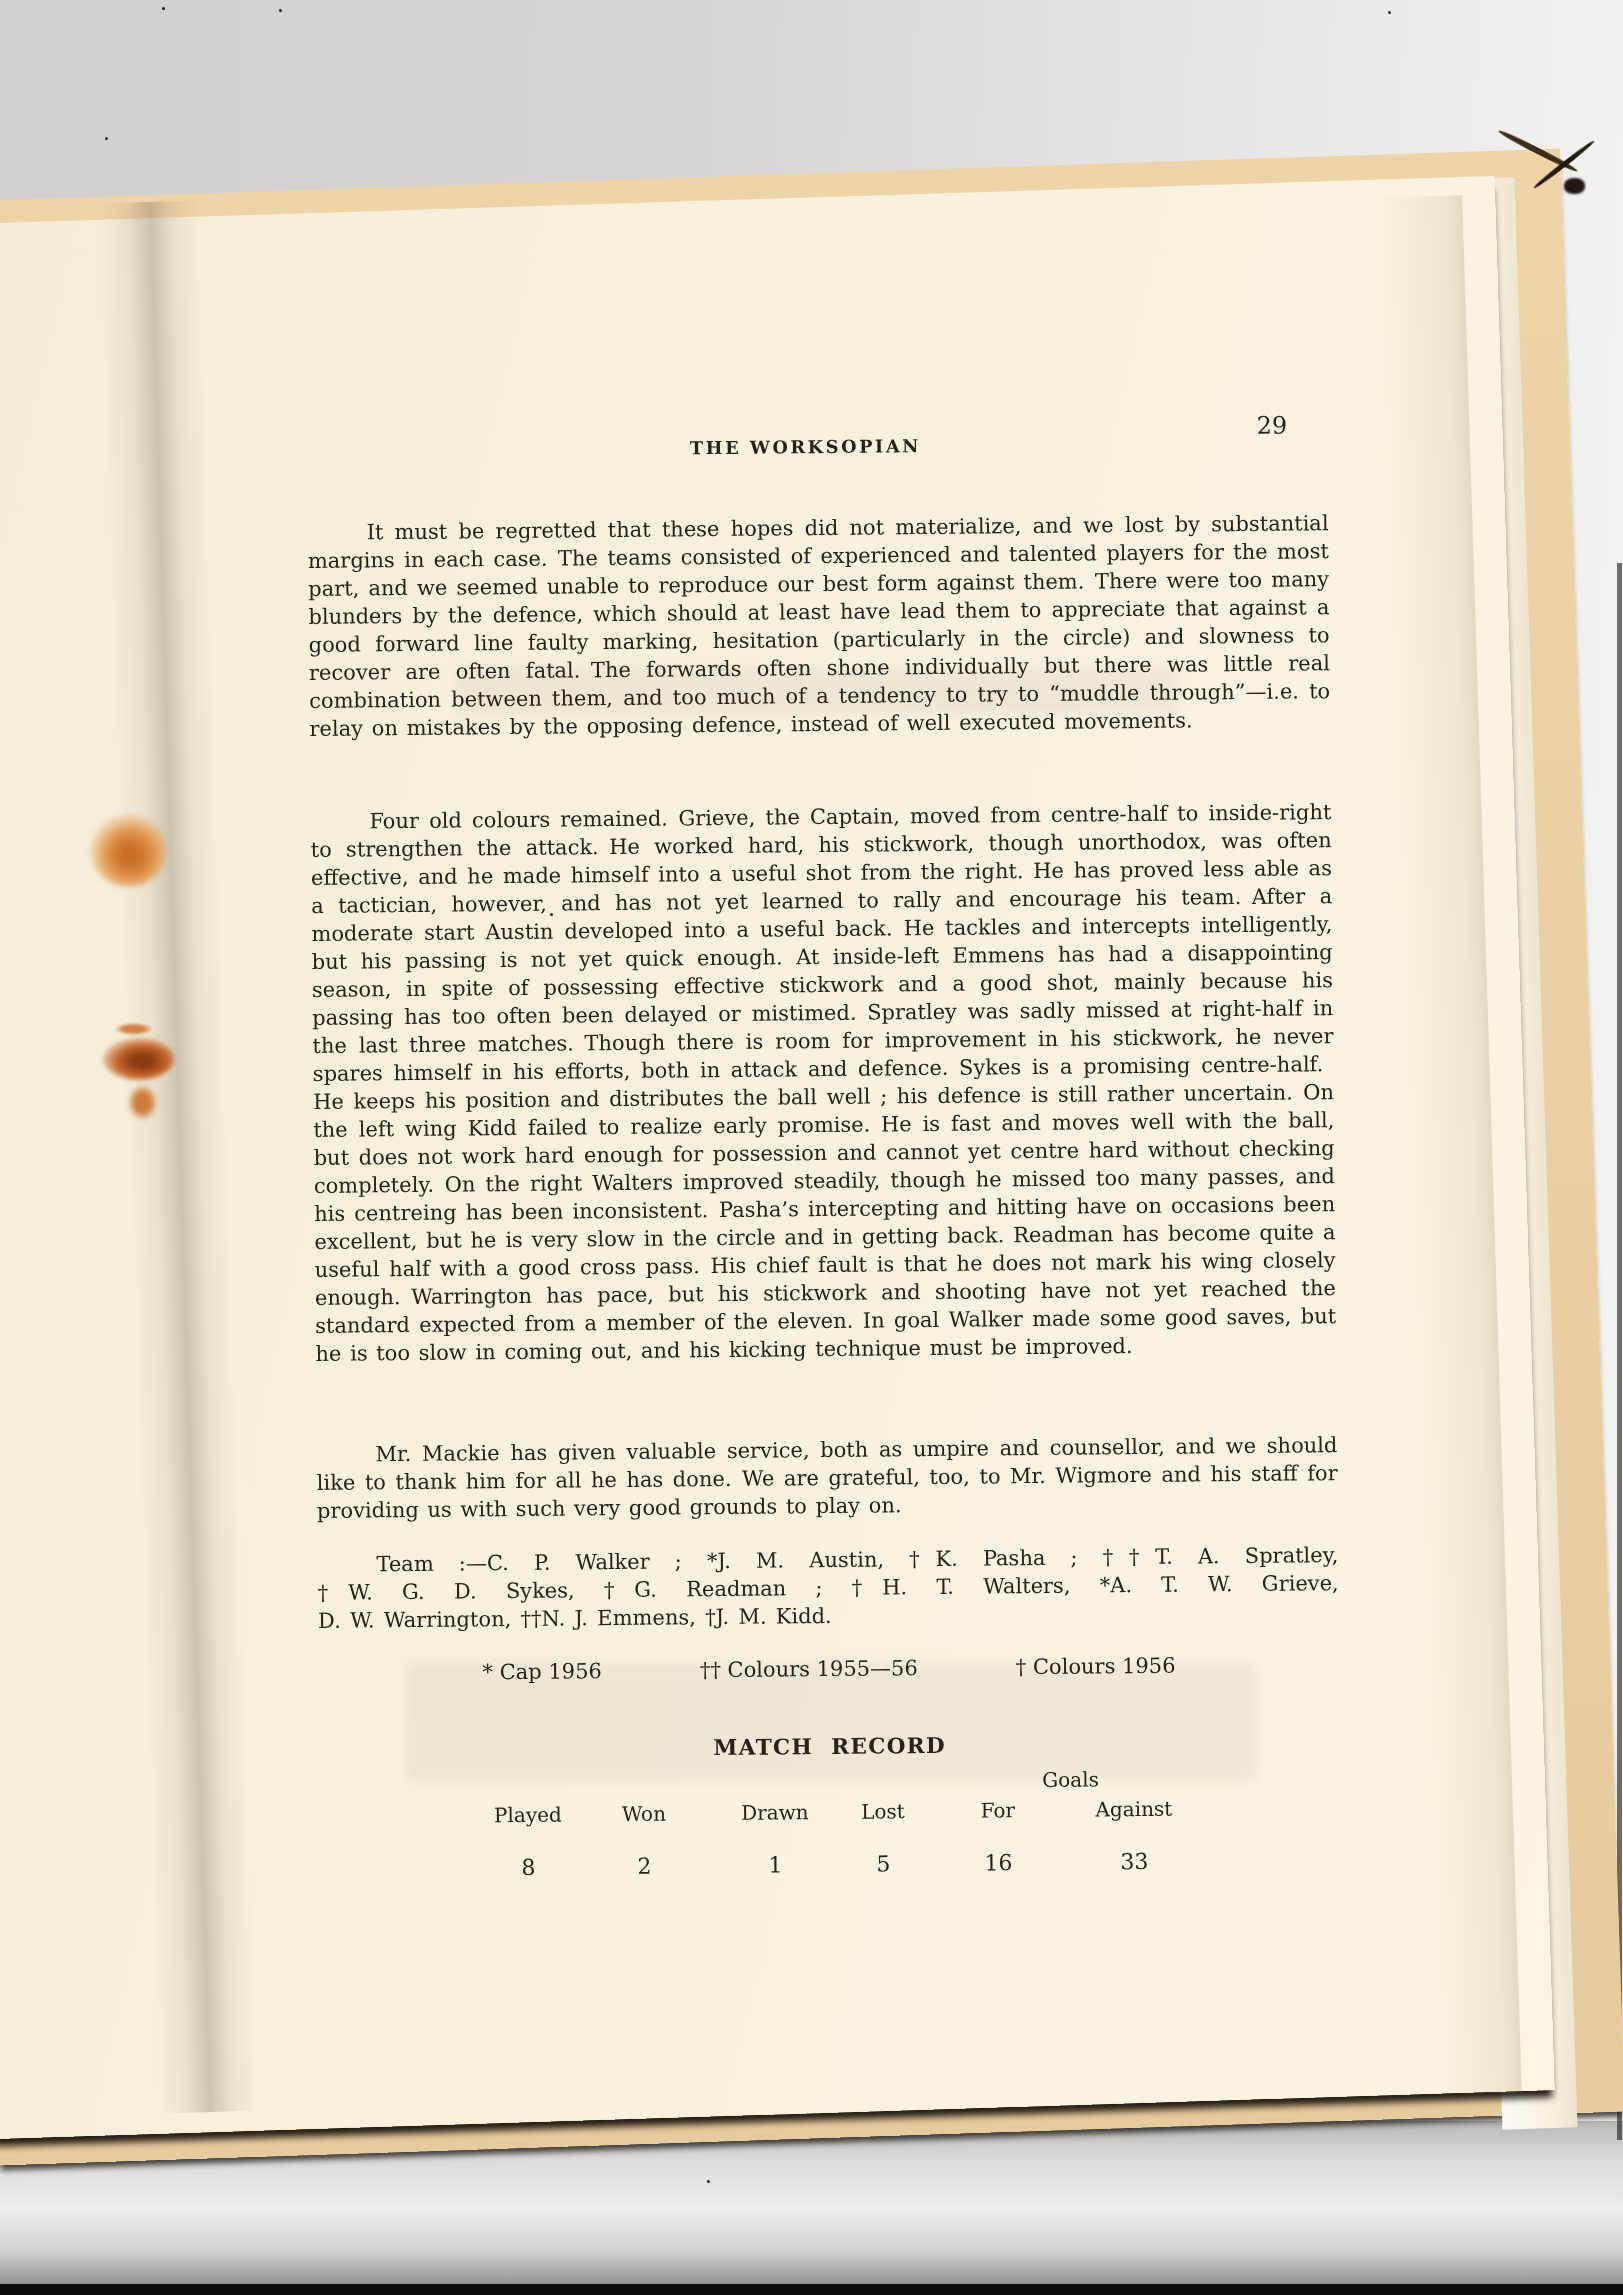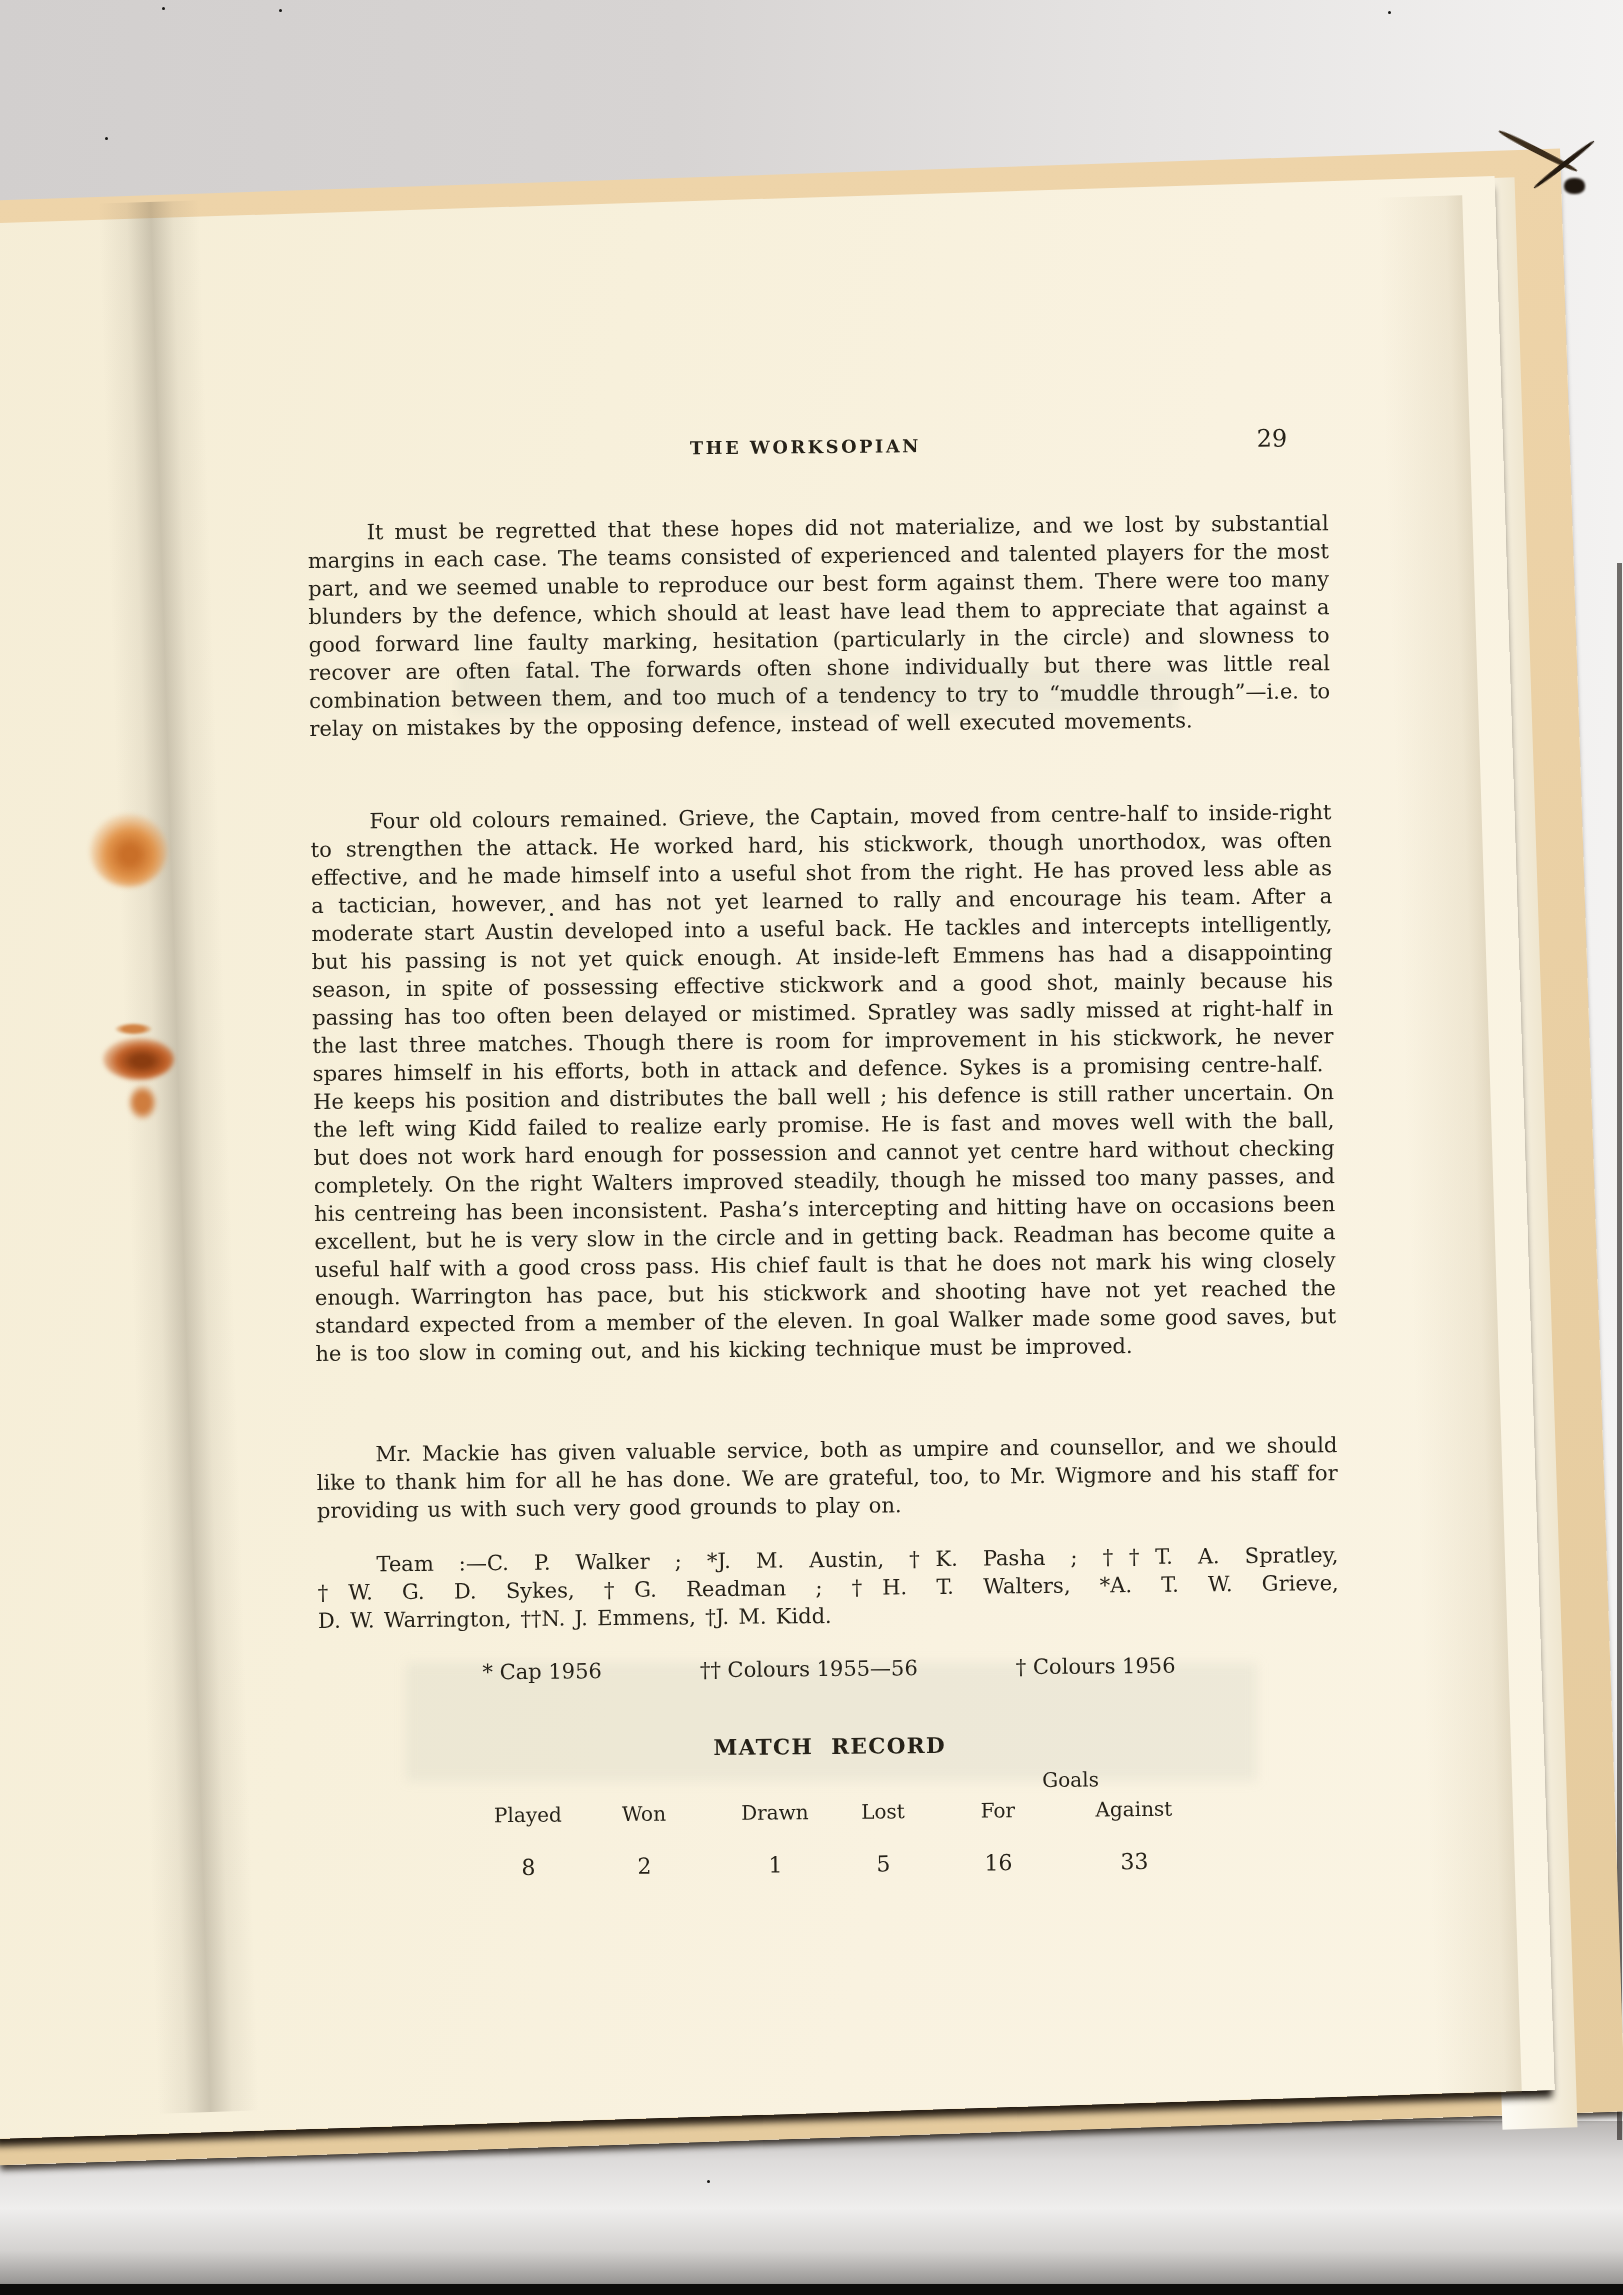--- a/index.html
+++ b/index.html
@@ -50,21 +50,21 @@
   .speck{width:3.3px;height:3.3px;border-radius:50%;background:#171614;}
   
   .ghost{background:rgba(170,180,165,.14);filter:blur(5.9px);}
   .ghost1{left:458px;top:668px;width:720px;height:46px;}
   .ghost2{left:406px;top:1663px;width:851px;height:118px;}
   
   .content{left:314px;top:412px;width:1021px;height:1571px;transform:rotate(-0.55deg);color:#262219;}
   .content > *{position:absolute;}
   .running-head{top:23.6px;left:0;width:1021px;text-align:center;font-weight:bold;
     font-size:17.7px;letter-spacing:2.6px;margin-left:-11.8px;}
-  .page-number{top:17px;left:950px;font-size:24px;}
+  .page-number{top:4px;left:950px;font-size:24px;}
   .para{margin:0;width:1021px;font-size:21px;line-height:28px;text-align:justify;
     text-indent:59px;word-spacing:2px;}
   .p1{top:102px;}
   .p2{top:391px;}
   .p3{top:1024px;}
   .team{top:1134px;width:1021px;font-size:21px;line-height:28px;word-spacing:2.6px;}
   .team-line{text-align:justify;text-align-last:justify;}
   .team-line.first{text-indent:59px;}
   .team-line.last{text-align:left;text-align-last:left;}
   .legend{top:1243px;width:1021px;display:flex;justify-content:center;gap:98px;

